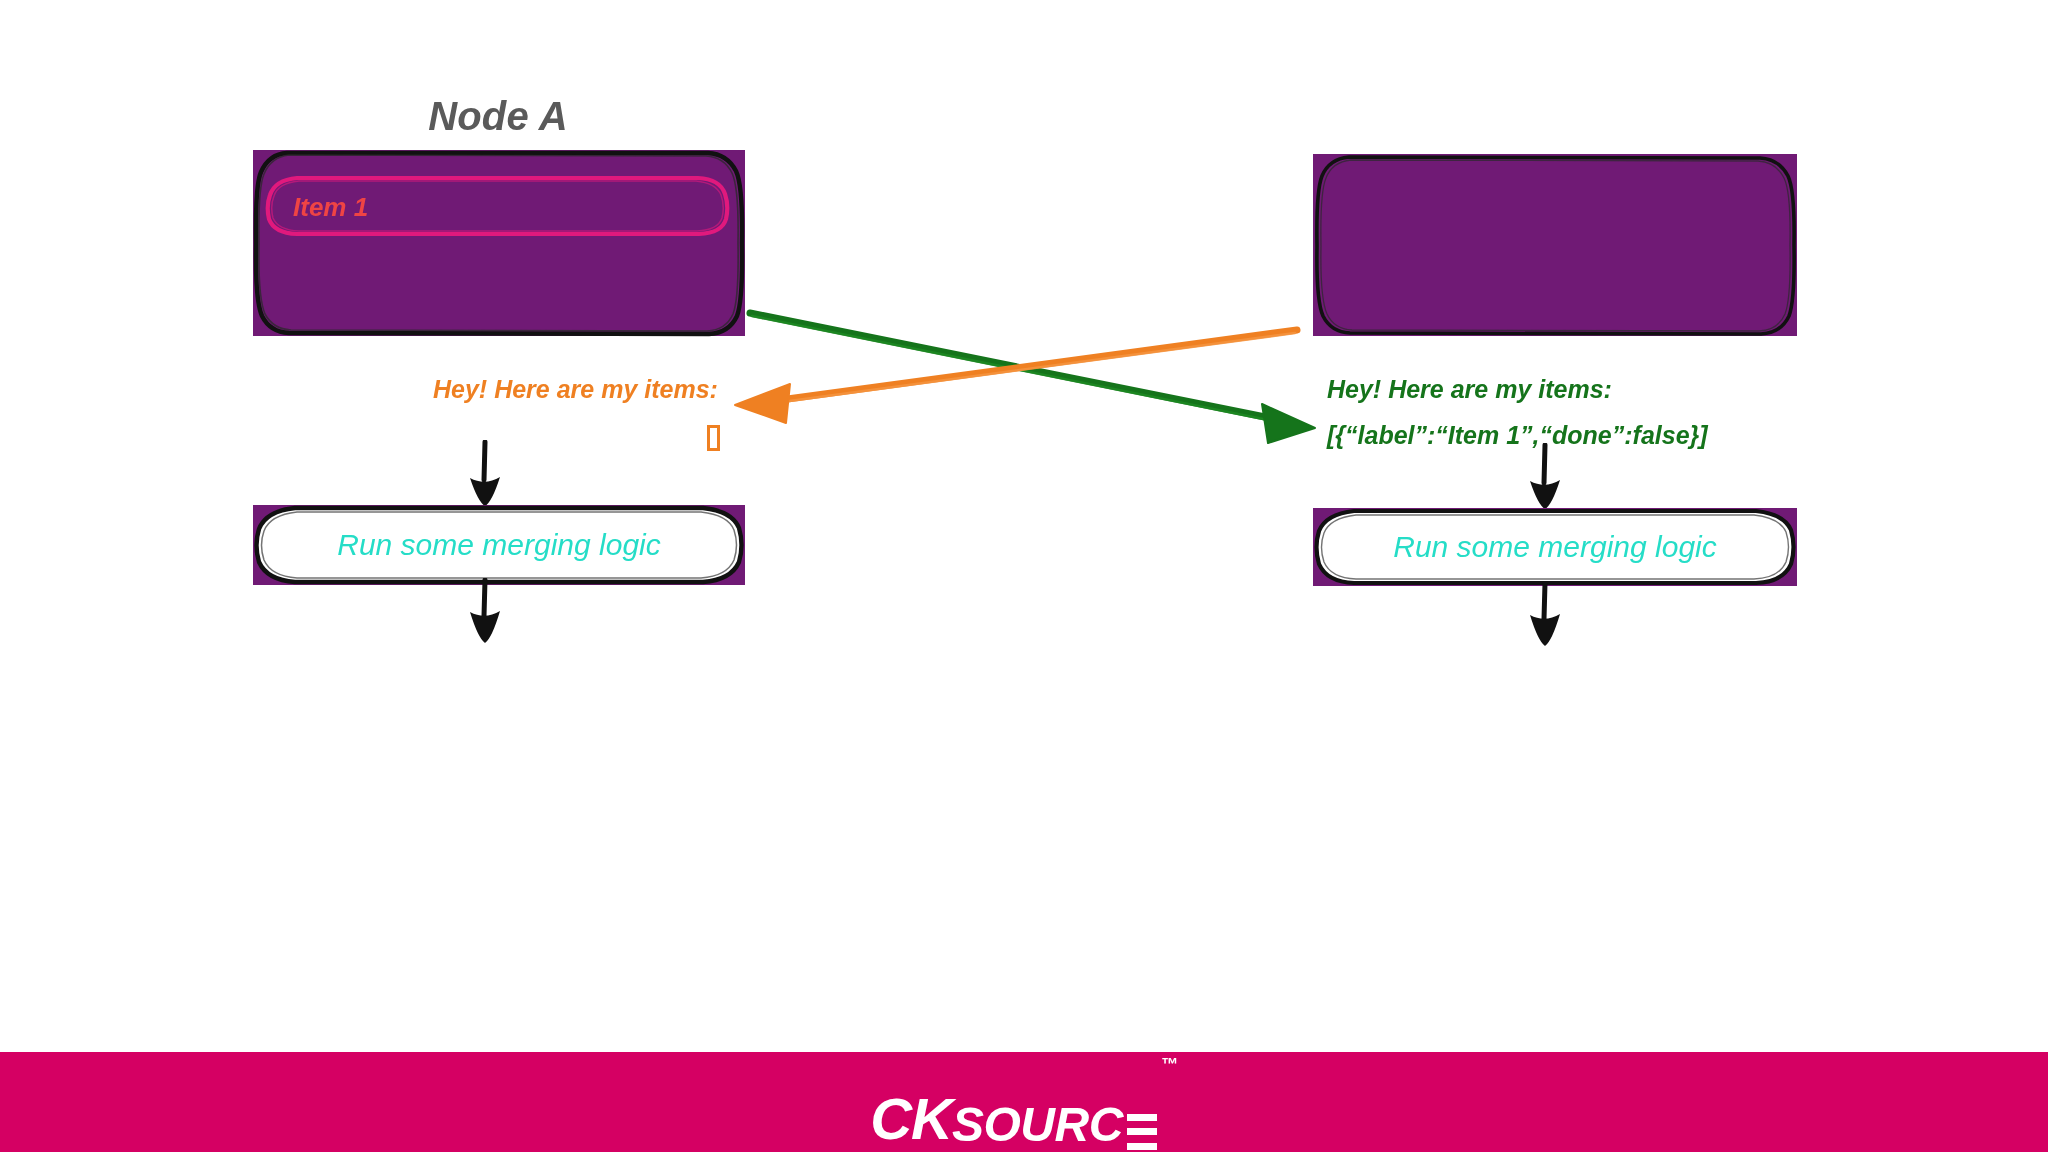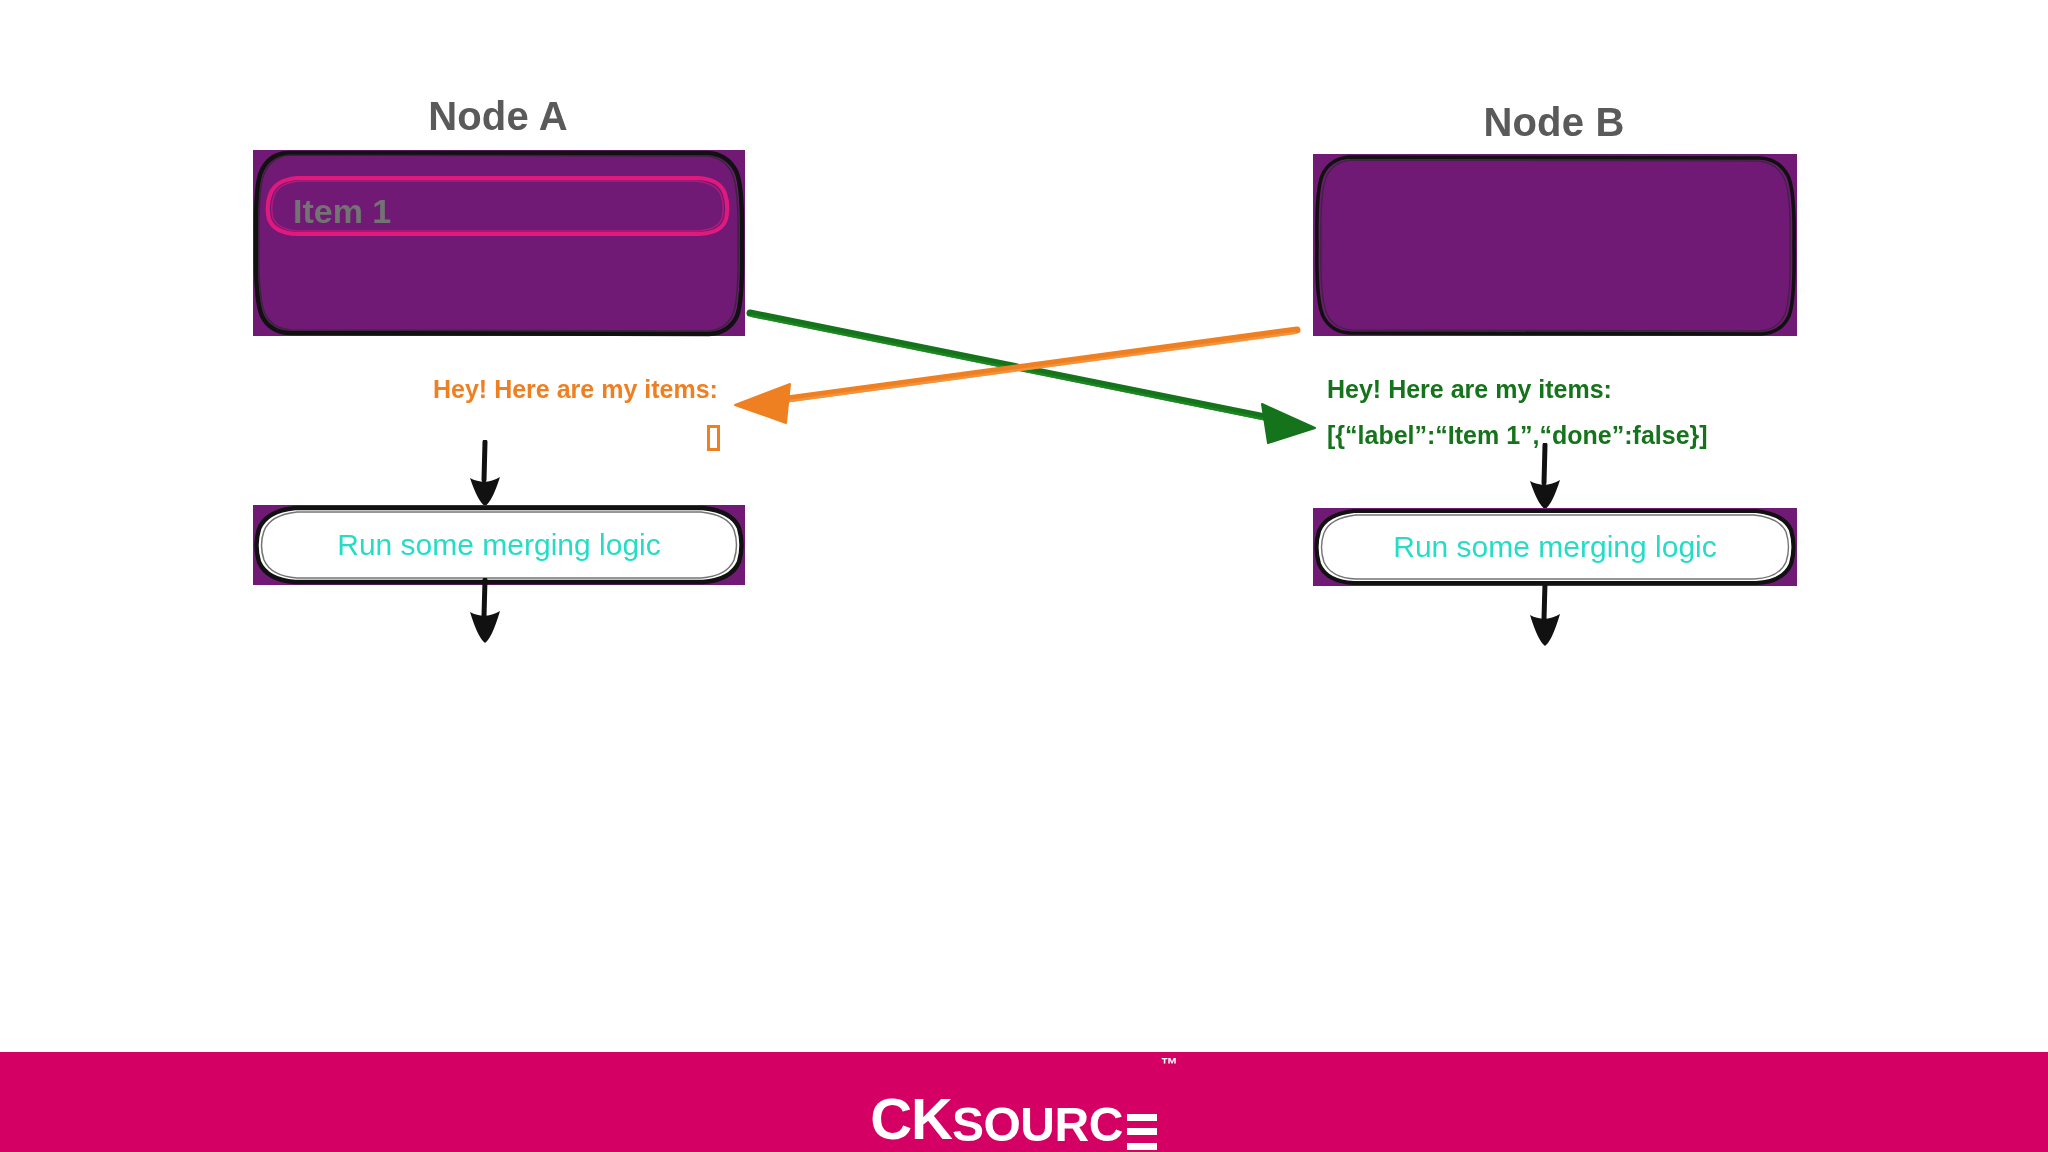--- a/index.html
+++ b/index.html
@@ -10,20 +10,21 @@
   }
   body {
     font-family: "Liberation Sans", sans-serif;
   }
   #slide {
     position: relative;
     width: 2048px;
     height: 1152px;
     background: #ffffff;
     overflow: hidden;
+    font-style: italic;
   }
 
   
   .node-title {
     position: absolute;
     color: #5a5a5a;
     font-size: 40px;
     font-weight: bold;
     letter-spacing: 0.2px;
     white-space: nowrap;
@@ -47,22 +48,22 @@
     left: 265px;
     top: 175px;
     width: 466px;
     height: 62px;
   }
   #item-pill svg { position: absolute; left: 0; top: 0; overflow: visible; }
   #item-label {
     position: absolute;
     left: 28px;
     top: 17px;
-    color: #737373;
-    font-size: 34px;
+    color: #ef4444;
+    font-size: 26px;
     font-weight: bold;
     white-space: nowrap;
   }
 
   
   #sync-button {
     position: absolute;
     left: 913px;
     top: 222px;
     width: 218px;
@@ -205,21 +206,20 @@
     margin-top: 2px;
   }
 </style>
 </head>
 <body>
 
 <div id="slide">
 
   <div id="node-a-title" class="node-title">Node A</div>
 
-  <div id="node-b-title" class="node-title">Node B</div>
 
   <div id="node-a-box" class="sketch-box">
     <svg width="492" height="186" viewBox="0 0 492 186">
       <path d="M 34 3 Q 16 4 8 22 Q 2 36 3 94 Q 2 150 9 166 Q 17 182 36 183
                L 456 184 Q 476 183 484 166 Q 490 150 489 93 Q 490 36 483 21
                Q 474 4 455 3 Z" fill="none" stroke="#111111" stroke-width="4.4" stroke-linecap="round" stroke-linejoin="round"></path>
       <path d="M 36 5 Q 18 7 11 24 Q 5 38 6 94 Q 5 148 12 164 Q 20 179 38 180
                L 454 181 Q 473 180 480 164 Q 486 149 485 93 Q 486 38 479 23
                Q 471 7 453 6 Z" fill="none" stroke="#2a2a2a" stroke-width="1.6" stroke-linecap="round" stroke-linejoin="round" opacity="0.75"></path>
     </svg>

